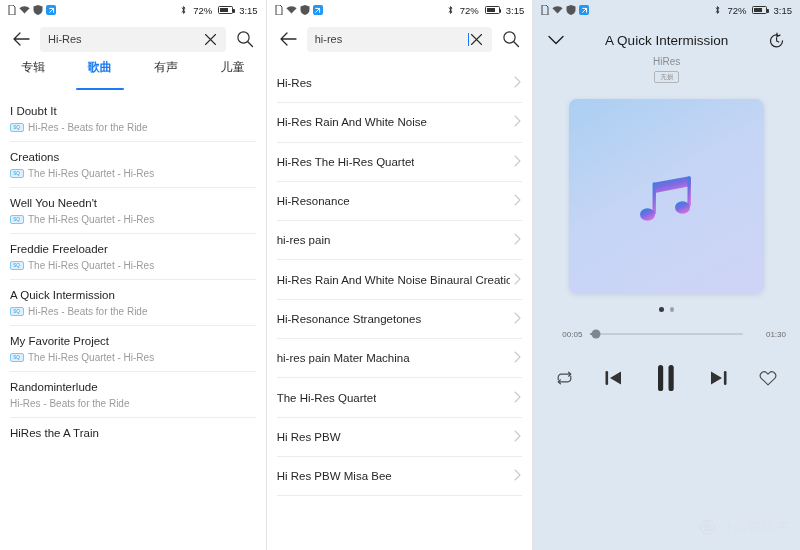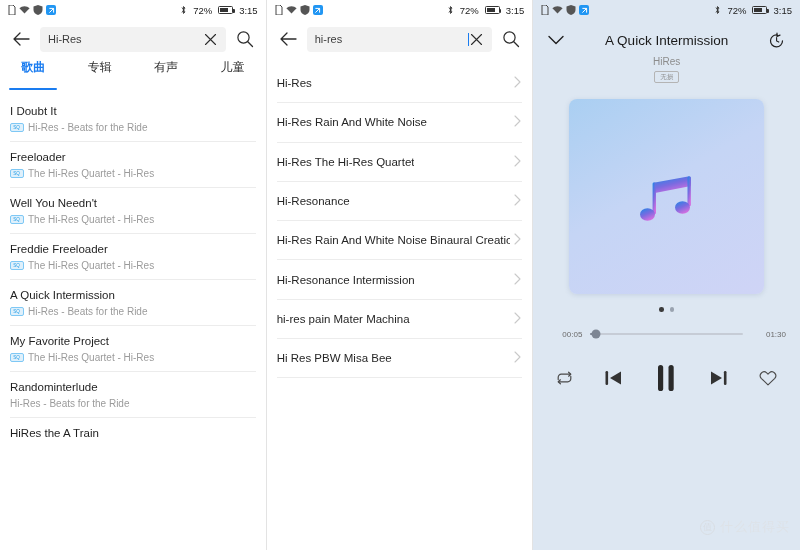--- a/index.html
+++ b/index.html
@@ -185,46 +185,46 @@
       </div>
       <div class="mag-btn">
         <svg width="18" height="18" viewBox="0 0 18 18">
           <circle cx="7.5" cy="7.5" r="5.6" stroke="#2b2b2b" stroke-width="1.2" fill="none"></circle>
           <path d="M11.8 11.8 16.5 16.5" stroke="#2b2b2b" stroke-width="1.3" stroke-linecap="round"></path>
         </svg>
       </div>
     </div>
 
     <div class="tabs">
+      <div class="tab">
+          <span>专辑</span>
+        </div>
       <div class="tab active">
           <span>歌曲</span>
-        </div>
-      <div class="tab">
-          <span>专辑</span>
         </div>
       <div class="tab">
           <span>有声</span>
         </div>
       <div class="tab">
           <span>儿童</span>
         </div>
     </div>
 
     <div class="songlist" id="song-list">
         <div class="song-row">
           <div class="song-title">I Doubt It</div>
           <div class="song-meta">
             <span class="qbadge">
               <span>SQ</span>
             </span>
             <span class="song-sub">Hi-Res - Beats for the Ride</span>
           </div>
         </div>
         <div class="song-row">
-          <div class="song-title">Freeloader</div>
+          <div class="song-title">Creations</div>
           <div class="song-meta">
             <span class="qbadge">
               <span>SQ</span>
             </span>
             <span class="song-sub">The Hi-Res Quartet - Hi-Res</span>
           </div>
         </div>
         <div class="song-row">
           <div class="song-title">Well You Needn't</div>
           <div class="song-meta">
@@ -346,33 +346,51 @@
               <path d="M1 1 6 6 1 11" stroke="#c9c9c9" stroke-width="1.1" fill="none" stroke-linecap="round" stroke-linejoin="round"></path>
             </svg></span>
         </div>
         <div class="sug-row">
           <span class="sug-text">Hi-Resonance</span>
           <span class="chev"><svg width="7" height="12" viewBox="0 0 7 12">
               <path d="M1 1 6 6 1 11" stroke="#c9c9c9" stroke-width="1.1" fill="none" stroke-linecap="round" stroke-linejoin="round"></path>
             </svg></span>
         </div>
         <div class="sug-row">
+          <span class="sug-text">hi-res pain</span>
+          <span class="chev"><svg width="7" height="12" viewBox="0 0 7 12">
+              <path d="M1 1 6 6 1 11" stroke="#c9c9c9" stroke-width="1.1" fill="none" stroke-linecap="round" stroke-linejoin="round"></path>
+            </svg></span>
+        </div>
+        <div class="sug-row">
           <span class="sug-text">Hi-Res Rain And White Noise Binaural Creations</span>
           <span class="chev"><svg width="7" height="12" viewBox="0 0 7 12">
               <path d="M1 1 6 6 1 11" stroke="#c9c9c9" stroke-width="1.1" fill="none" stroke-linecap="round" stroke-linejoin="round"></path>
             </svg></span>
         </div>
         <div class="sug-row">
-          <span class="sug-text">Hi-Resonance Intermission</span>
+          <span class="sug-text">Hi-Resonance Strangetones</span>
           <span class="chev"><svg width="7" height="12" viewBox="0 0 7 12">
               <path d="M1 1 6 6 1 11" stroke="#c9c9c9" stroke-width="1.1" fill="none" stroke-linecap="round" stroke-linejoin="round"></path>
             </svg></span>
         </div>
         <div class="sug-row">
           <span class="sug-text">hi-res pain Mater Machina</span>
+          <span class="chev"><svg width="7" height="12" viewBox="0 0 7 12">
+              <path d="M1 1 6 6 1 11" stroke="#c9c9c9" stroke-width="1.1" fill="none" stroke-linecap="round" stroke-linejoin="round"></path>
+            </svg></span>
+        </div>
+        <div class="sug-row">
+          <span class="sug-text">The Hi-Res Quartet</span>
+          <span class="chev"><svg width="7" height="12" viewBox="0 0 7 12">
+              <path d="M1 1 6 6 1 11" stroke="#c9c9c9" stroke-width="1.1" fill="none" stroke-linecap="round" stroke-linejoin="round"></path>
+            </svg></span>
+        </div>
+        <div class="sug-row">
+          <span class="sug-text">Hi Res PBW</span>
           <span class="chev"><svg width="7" height="12" viewBox="0 0 7 12">
               <path d="M1 1 6 6 1 11" stroke="#c9c9c9" stroke-width="1.1" fill="none" stroke-linecap="round" stroke-linejoin="round"></path>
             </svg></span>
         </div>
         <div class="sug-row">
           <span class="sug-text">Hi Res PBW Misa Bee</span>
           <span class="chev"><svg width="7" height="12" viewBox="0 0 7 12">
               <path d="M1 1 6 6 1 11" stroke="#c9c9c9" stroke-width="1.1" fill="none" stroke-linecap="round" stroke-linejoin="round"></path>
             </svg></span>
         </div>

